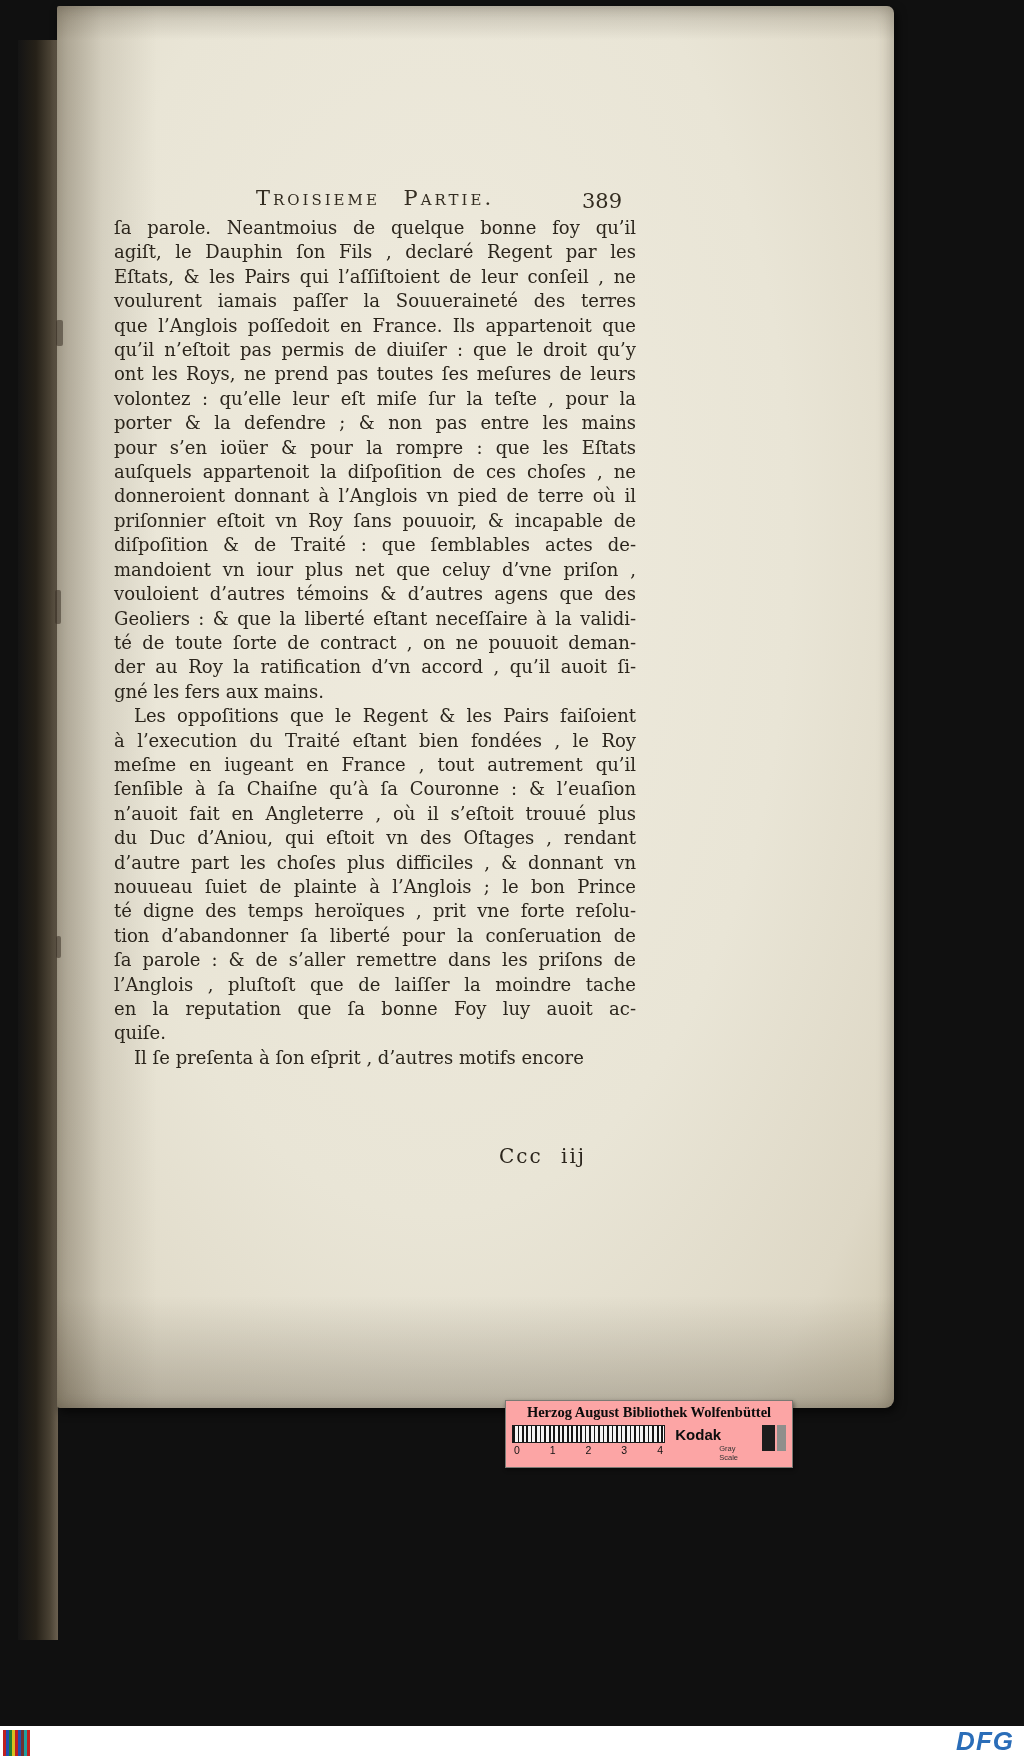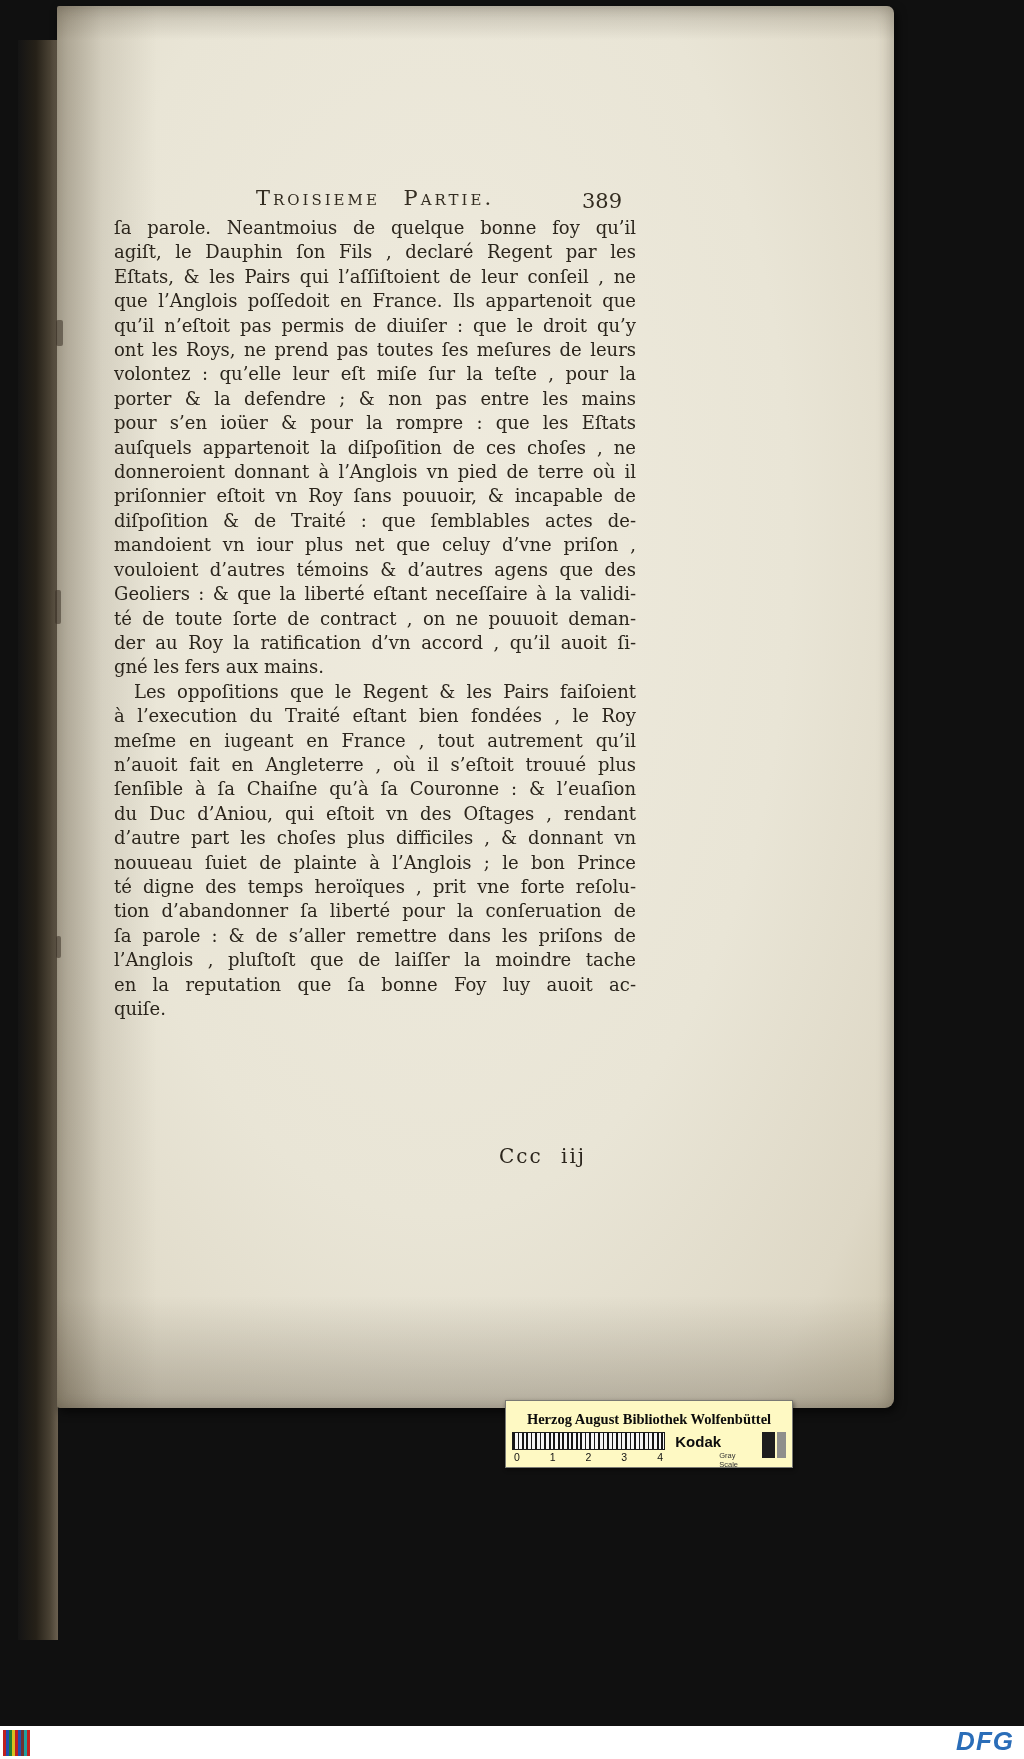--- a/index.html
+++ b/index.html
@@ -50,23 +50,23 @@
 
   .signature {
     position:absolute; left:57px; top:1138px; width:522px;
     font-size:20px; letter-spacing:2px; word-spacing:10px; color:#2b251c;
     padding-left:385px;
   }
 
   
   .kodak-label {
     position:absolute; left:505px; top:1400px; width:288px; height:68px;
-    background:#fef9c3; border:1px solid #7a7a74;
+    background:#fca5a5; border:1px solid #7a7a74;
     box-shadow:1px 2px 4px rgba(0,0,0,.45);
-    padding:10px 6px 0 6px;
+    padding:3px 6px 0 6px;
   }
   .kl-title {
     font-family:"Liberation Serif", serif; font-weight:bold; font-size:14.5px;
     text-align:center; color:#0c0c0c; white-space:nowrap;
   }
   .kl-row { display:flex; align-items:flex-start; margin-top:4px; }
   .kl-scale { width:162px; }
   .kl-ticks {
     height:18px; border:1px solid #1c1c1c; background:
       repeating-linear-gradient(90deg, #161616 0px, #161616 1.5px, #f6f6f6 1.5px, #f6f6f6 4.5px);
@@ -116,20 +116,21 @@
     <div class="page-header">
       <div class="running-title">Troisieme Partie.</div>
       <div class="page-number">389</div>
     </div>
 
     <div class="textblock">
         <div>
           <div class="line">ſa parole. Neantmoius de quelque bonne foy qu’il</div>
           <div class="line">agiſt, le Dauphin ſon Fils , declaré Regent par les</div>
           <div class="line">Eſtats, &amp; les Pairs qui l’aſſiſtoient de leur conſeil , ne</div>
+          <div class="line">voulurent iamais paſſer la Souueraineté des terres</div>
           <div class="line">que l’Anglois poſſedoit en France. Ils appartenoit que</div>
           <div class="line">qu’il n’eſtoit pas permis de diuiſer : que le droit qu’y</div>
           <div class="line">ont les Roys, ne prend pas toutes ſes meſures de leurs</div>
           <div class="line">volontez : qu’elle leur eſt miſe ſur la teſte , pour la</div>
           <div class="line">porter &amp; la defendre ; &amp; non pas entre les mains</div>
           <div class="line">pour s’en ioüer &amp; pour la rompre : que les Eſtats</div>
           <div class="line">auſquels appartenoit la diſpoſition de ces choſes , ne</div>
           <div class="line">donneroient donnant à l’Anglois vn pied de terre où il</div>
           <div class="line">priſonnier eſtoit vn Roy ſans pouuoir, &amp; incapable de</div>
           <div class="line">diſpoſition &amp; de Traité : que ſemblables actes de-</div>
@@ -137,31 +138,34 @@
           <div class="line">vouloient d’autres témoins &amp; d’autres agens que des</div>
           <div class="line">Geoliers : &amp; que la liberté eſtant neceſſaire à la validi-</div>
           <div class="line">té de toute ſorte de contract , on ne pouuoit deman-</div>
           <div class="line">der au Roy la ratification d’vn accord , qu’il auoit ſi-</div>
           <div class="line last">gné les fers aux mains.</div>
         </div>
         <div>
           <div class="line first-indent">Les oppoſitions que le Regent &amp; les Pairs faiſoient</div>
           <div class="line">à l’execution du Traité eſtant bien fondées , le Roy</div>
           <div class="line">meſme en iugeant en France , tout autrement qu’il</div>
+          <div class="line">ſenſible à ſa Chaiſne qu’à ſa Couronne : &amp; l’euaſion</div>
           <div class="line">n’auoit fait en Angleterre , où il s’eſtoit trouué plus</div>
-          <div class="line">ſenſible à ſa Chaiſne qu’à ſa Couronne : &amp; l’euaſion</div>
           <div class="line">du Duc d’Aniou, qui eſtoit vn des Oſtages , rendant</div>
           <div class="line">d’autre part les choſes plus difficiles , &amp; donnant vn</div>
           <div class="line">nouueau ſuiet de plainte à l’Anglois ; le bon Prince</div>
           <div class="line">té digne des temps heroïques , prit vne forte reſolu-</div>
           <div class="line">tion d’abandonner ſa liberté pour la conſeruation de</div>
           <div class="line">ſa parole : &amp; de s’aller remettre dans les priſons de</div>
           <div class="line">l’Anglois , pluſtoſt que de laiſſer la moindre tache</div>
           <div class="line">en la reputation que ſa bonne Foy luy auoit ac-</div>
           <div class="line last">quiſe.</div>
+        </div>
+        <div>
+          <div class="line last first-indent">Il ſe preſenta à ſon eſprit , d’autres motifs encore</div>
         </div>
       </div>
 
     <div class="signature">Ccc iij</div>
   </div>
 
   <div class="kodak-label">
     <div class="kl-title">Herzog August Bibliothek Wolfenbüttel</div>
     <div class="kl-row">
       <div class="kl-scale">

